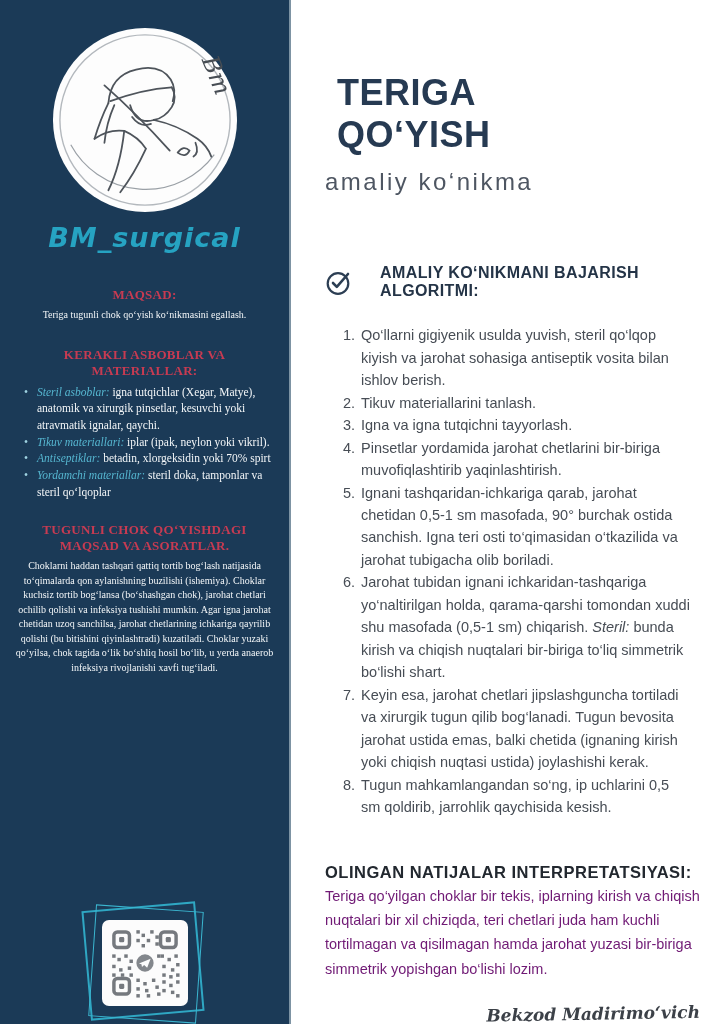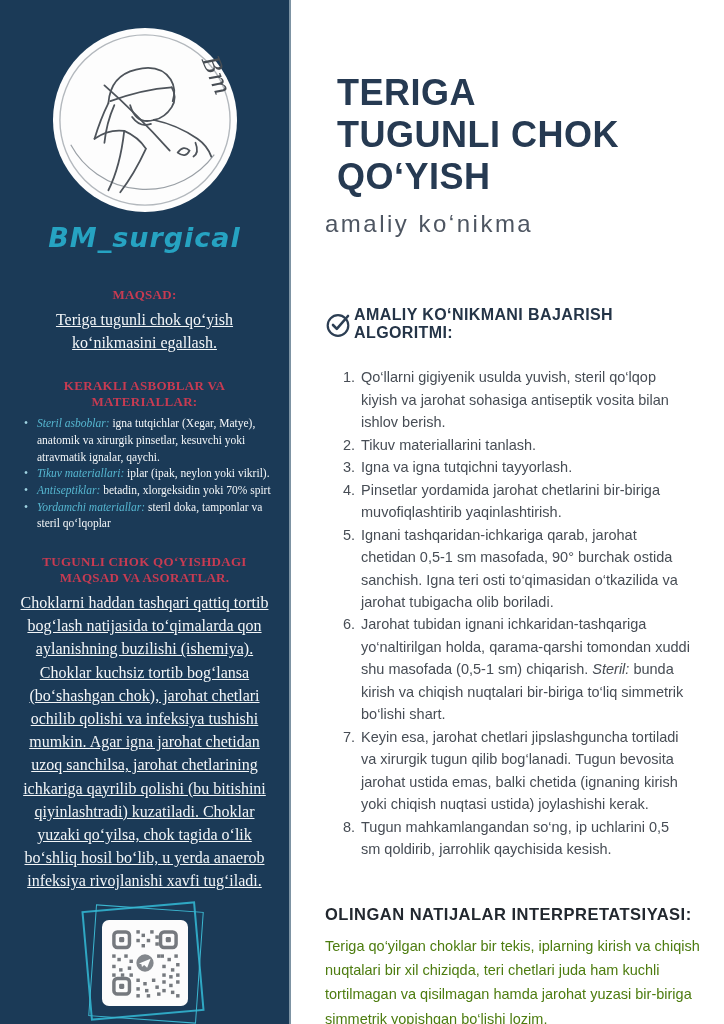--- a/index.html
+++ b/index.html
@@ -6,21 +6,21 @@
   body{width:724px;height:1024px;position:relative;background:#ffffff;overflow:hidden;}
   .page{position:absolute;inset:0;}
 
   
   .sidebar{position:absolute;left:0;top:0;width:289px;height:100%;background:#1b3a57;
     border-right:2px solid #7d93a3;color:#f3f6f8;font-family:"Liberation Serif",serif;text-align:center;}
   .logo{margin:26px auto 0;width:188px;height:188px;}
   .brand{margin-top:8px;font-family:"DejaVu Sans",sans-serif;font-style:italic;font-weight:800;
     font-size:27px;color:#26a3c2;letter-spacing:1px;text-align:center;}
   .sb-head{font-size:13px;font-weight:bold;color:#c73b52;letter-spacing:.3px;margin:0 14px 5px;}
-  .sb-body{font-size:16px;line-height:1.45;margin:0 13px;text-decoration:underline;}
+  .sb-body{font-size:10px;line-height:1.45;margin:0 13px;}
   .sec-maqsad{margin-top:34px;}
   .sec-klinik{margin-top:30px;}
   .sec-tools{margin-top:24px;}
   .sec-xatolar{margin-top:22px;}
   .tools{list-style:none;text-align:left;margin:4px 10px 0 24px;padding:0;}
   .tools li{position:relative;padding-left:13px;font-size:11.5px;line-height:1.45;}
   .tools li::before{content:"\2022";position:absolute;left:0;top:0;color:#9fd3e2;}
   .tools em{color:#56b7d1;font-style:italic;}
 
   .qr-area{position:absolute;bottom:16px;left:50%;transform:translateX(-50%);width:90px;height:90px;}
@@ -29,29 +29,29 @@
   .sketch2{width:108px;height:112px;left:-8px;top:-10px;border:1.5px solid #3bb6d0;transform:rotate(4deg);}
   .qr-card{position:absolute;left:2px;top:2px;width:86px;height:86px;background:#fcfcfc;border-radius:7px;
     display:flex;align-items:center;justify-content:center;}
 
   
   .content{position:absolute;left:291px;top:0;right:0;bottom:0;padding:60px 14px 0 34px;
     font-family:"Liberation Sans",sans-serif;box-sizing:border-box;}
   .title{font-size:36px;font-weight:800;color:#263a52;line-height:1.17;letter-spacing:.5px;margin:12px;}
   .title span{display:block;}
   .subtitle{font-size:24px;color:#4e5662;letter-spacing:2.5px;}
-  .algo-head{margin-top:68px;display:flex;align-items:center;gap:2px;}
+  .algo-head{margin-top:68px;display:flex;align-items:center;gap:28px;}
   .algo-head h2{font-size:16px;color:#243447;letter-spacing:.4px;margin:0;font-weight:800;}
   .check{width:27px;height:27px;flex:0 0 auto;}
   .algo{list-style:none;counter-reset:n;margin:24px 18px 0;padding:0;font-size:14.5px;color:#474d55;line-height:1.55;max-width:396px;}
   .algo li{counter-increment:n;position:relative;padding-left:18px;}
   .algo li::before{content:counter(n) ".";position:absolute;left:0;top:0;}
   .algo em{font-style:italic;}
   .res-head{margin-top:44px;font-size:16.5px;color:#22282f;letter-spacing:.5px;margin-bottom:0;font-weight:800;font-family:"Liberation Sans",sans-serif;}
-  .res-body{margin-top:10px;font-size:14.5px;line-height:1.68;color:#4d7c0f;max-width:398px;}
+  .res-body{margin-top:2px;font-size:14.5px;line-height:1.68;color:#701a75;max-width:398px;}
   .signature{margin-top:24px;text-align:right;padding-right:10px;font-family:"DejaVu Serif",serif;
     font-style:italic;font-weight:700;font-size:17px;color:#3c4148;transform:rotate(-1deg);}
 </style>
 </head>
 <body>
 
 <div class="page">
 
   <aside class="sidebar">
 
@@ -163,21 +163,20 @@
         </svg>
       </div>
     </div>
 
   </aside>
 
   <main class="content">
 
     <h1 class="title">
       <span>TERIGA</span>
-      <span>TUGUNLI CHOK</span>
       <span>QO‘YISH</span>
     </h1>
     <div class="subtitle">amaliy ko‘nikma</div>
 
     <div class="algo-head">
       <svg class="check" viewBox="0 0 27 27">
         <circle cx="13" cy="14.5" r="10.3" fill="none" stroke="#2c3e53" stroke-width="2.2"></circle>
         <path d="M8 14l3.8 3.8L23 5" fill="none" stroke="#2c3e53" stroke-width="2.6" stroke-linecap="round" stroke-linejoin="round"></path>
       </svg>
       <h2>AMALIY KO‘NIKMANI BAJARISH ALGORITMI:</h2>

